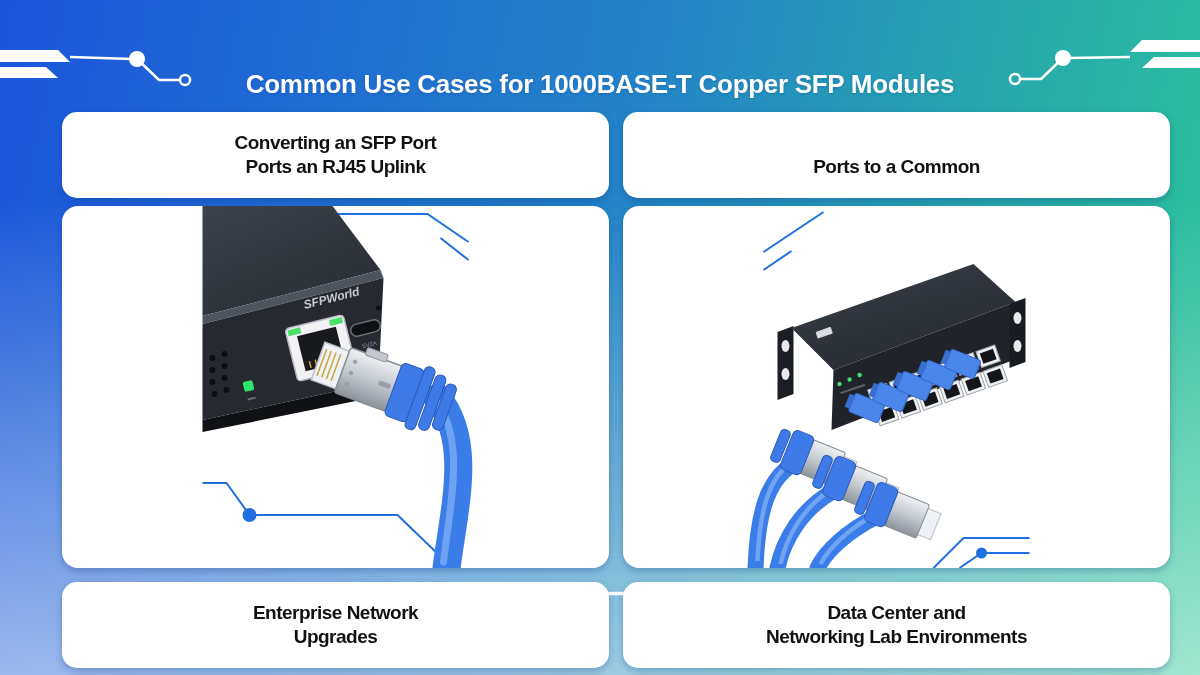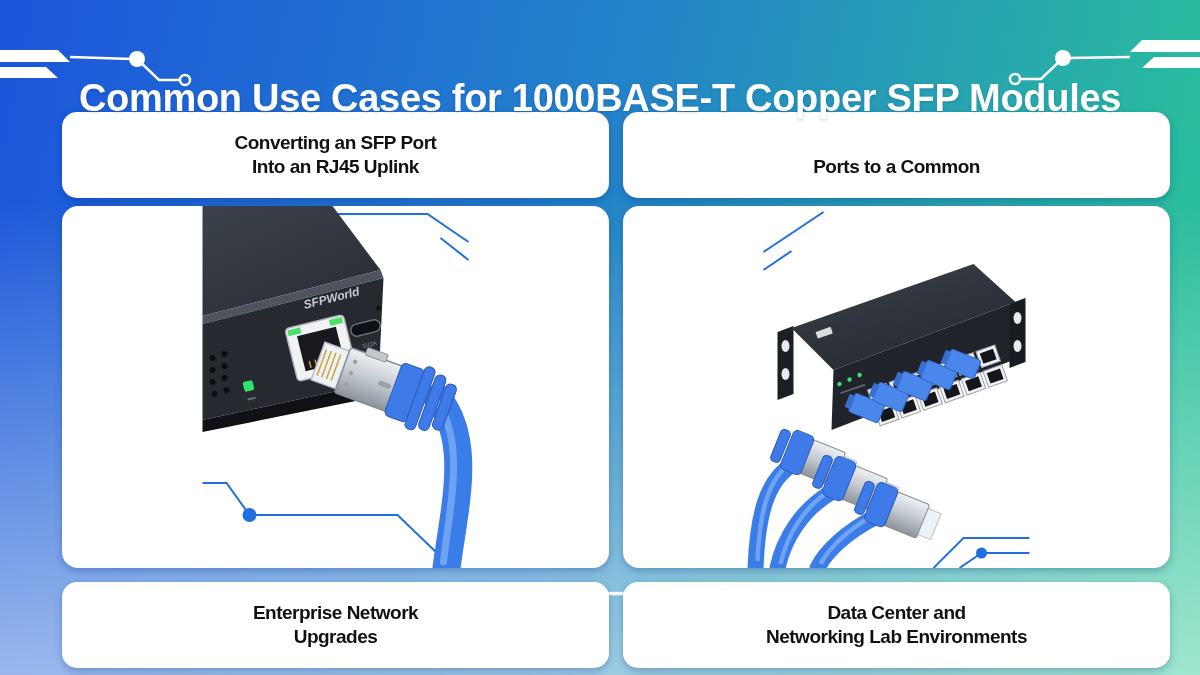--- a/index.html
+++ b/index.html
@@ -4,21 +4,21 @@
 <style>
   html,body{margin:0;padding:0;}
   body{width:1200px;height:675px;font-family:"Liberation Sans",sans-serif;}
   .stage{position:relative;width:1200px;height:675px;overflow:hidden;
     background:linear-gradient(102deg,#1C55DC 0%,#2383C9 48%,#2BC795 100%);}
   .light-overlay{position:absolute;inset:0;
     background:linear-gradient(180deg,rgba(255,255,255,0) 30%,rgba(255,255,255,0.55) 100%);
     pointer-events:none;}
   .deco{position:absolute;pointer-events:none;}
   .page-title{position:absolute;top:52px;left:0;width:100%;text-align:center;
-    color:#fff;font-size:38px;font-weight:700;letter-spacing:-0.3px;
+    color:#fff;font-size:26px;font-weight:700;letter-spacing:-0.3px;
     text-shadow:0 1px 3px rgba(10,40,120,0.25);z-index:3;}
   .panels{position:absolute;left:46px;top:112px;width:1108px;z-index:2;
     display:grid;grid-template-columns:repeat(2,1fr);gap:14px;padding-left:16px;}
   .panel{display:flex;flex-direction:column;gap:8px;}
   .header-card{background:#fff;border-radius:15px;height:86px;padding:0 3px;
     display:flex;align-items:center;justify-content:center;text-align:center;
     color:#111;font-weight:700;font-size:19px;line-height:1.28;letter-spacing:-0.5px;
     box-shadow:0 3px 7px rgba(0,40,120,0.28);}
   .image-card{background:#fff;border-radius:16px;height:362px;position:relative;
     overflow:hidden;box-shadow:0 3px 7px rgba(0,40,120,0.28);}
@@ -62,21 +62,21 @@
   </svg>
 
   <h1 class="page-title">Common Use Cases for 1000BASE-T Copper SFP Modules</h1>
 
   <div class="panels">
 
     <div class="panel">
       <div class="header-card">
         <div>
           <span>Converting an SFP Port</span><br>
-          <span>Into an RJ45 Uplink</span>
+          <span>Ports an RJ45 Uplink</span>
         </div>
       </div>
       <div class="image-card">
         <svg viewBox="0 0 266 362">
           <defs>
             <linearGradient id="silver1" x1="0" y1="0" x2="0" y2="1">
               <stop offset="0" stop-color="#eef0f3"></stop>
                 <stop offset="0.5" stop-color="#c2c8cf"></stop>
                 <stop offset="1" stop-color="#8d939b"></stop>
             </linearGradient>

